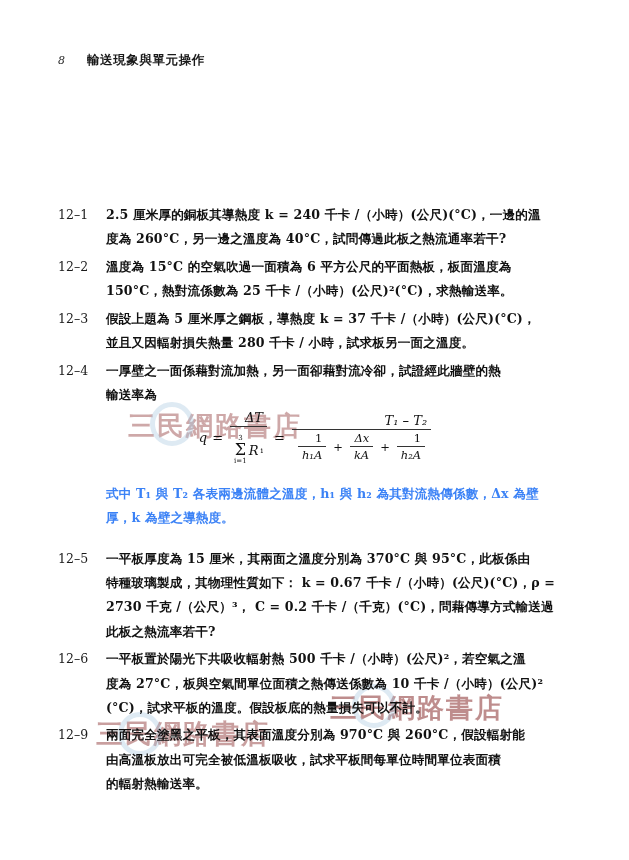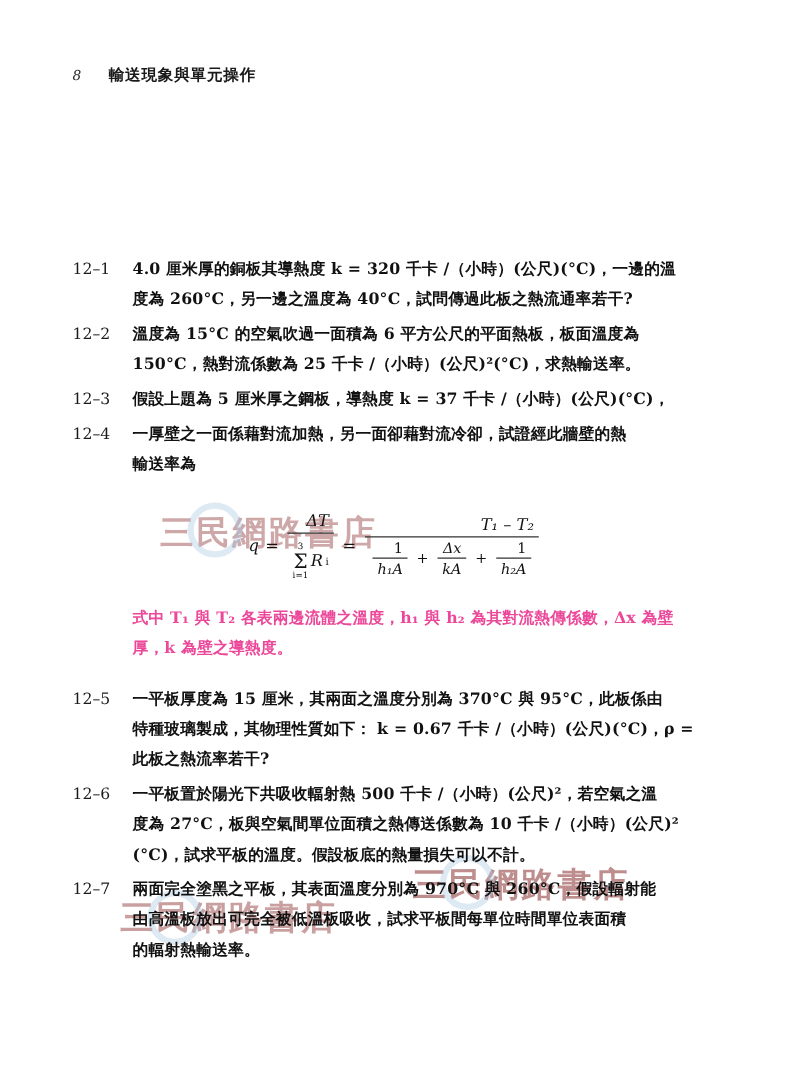--- a/index.html
+++ b/index.html
@@ -164,21 +164,21 @@
   
   .explain {
     position: absolute;
     left: 106px;
     top: 482px;
     width: 468px;
     font-size: 12.6px;
     line-height: 24.2px;
     font-weight: 700;
     letter-spacing: 0.15px;
-    color: #ec4899;
+    color: #3b82f6;
     z-index: 2;
   }
   .explain .ln { display: block; white-space: nowrap; }
 </style>
 </head>
 <body>
 
 <div class="page">
 
   <div class="watermark wm-1">三民網路書店</div>
@@ -190,35 +190,36 @@
 
   <div class="running-head">
     <span class="folio">8</span>
     <span class="head-title">輸送現象與單元操作</span>
   </div>
 
   <div class="problems" id="problems-top">
       <div class="problem">
         <div class="prob-num">12–1</div>
         <div class="prob-body">
-          <span class="ln">4.0 厘米厚的銅板其導熱度 k = 320 千卡 /（小時）(公尺)(°C)，一邊的溫</span>
+          <span class="ln">2.5 厘米厚的銅板其導熱度 k = 240 千卡 /（小時）(公尺)(°C)，一邊的溫</span>
           <span class="ln">度為 260°C，另一邊之溫度為 40°C，試問傳過此板之熱流通率若干?</span>
         </div>
       </div>
       <div class="problem">
         <div class="prob-num">12–2</div>
         <div class="prob-body">
           <span class="ln">溫度為 15°C 的空氣吹過一面積為 6 平方公尺的平面熱板，板面溫度為</span>
           <span class="ln">150°C，熱對流係數為 25 千卡 /（小時）(公尺)²(°C)，求熱輸送率。</span>
         </div>
       </div>
       <div class="problem">
         <div class="prob-num">12–3</div>
         <div class="prob-body">
           <span class="ln">假設上題為 5 厘米厚之鋼板，導熱度 k = 37 千卡 /（小時）(公尺)(°C)，</span>
+          <span class="ln">並且又因輻射損失熱量 280 千卡 / 小時，試求板另一面之溫度。</span>
         </div>
       </div>
       <div class="problem">
         <div class="prob-num">12–4</div>
         <div class="prob-body">
           <span class="ln">一厚壁之一面係藉對流加熱，另一面卻藉對流冷卻，試證經此牆壁的熱</span>
           <span class="ln">輸送率為</span>
         </div>
       </div>
     </div>
@@ -275,33 +276,34 @@
       <span class="ln">式中 T₁ 與 T₂ 各表兩邊流體之溫度，h₁ 與 h₂ 為其對流熱傳係數，Δx 為壁</span>
       <span class="ln">厚，k 為壁之導熱度。</span>
     </div>
 
   <div class="problems" id="problems-bottom" style="top:547px;">
       <div class="problem">
         <div class="prob-num">12–5</div>
         <div class="prob-body">
           <span class="ln">一平板厚度為 15 厘米，其兩面之溫度分別為 370°C 與 95°C，此板係由</span>
           <span class="ln">特種玻璃製成，其物理性質如下： k = 0.67 千卡 /（小時）(公尺)(°C)，ρ =</span>
+          <span class="ln">2730 千克 /（公尺）³， C = 0.2 千卡 /（千克）(°C)，問藉傳導方式輸送過</span>
           <span class="ln">此板之熱流率若干?</span>
         </div>
       </div>
       <div class="problem">
         <div class="prob-num">12–6</div>
         <div class="prob-body">
           <span class="ln">一平板置於陽光下共吸收輻射熱 500 千卡 /（小時）(公尺)²，若空氣之溫</span>
           <span class="ln">度為 27°C，板與空氣間單位面積之熱傳送係數為 10 千卡 /（小時）(公尺)²</span>
           <span class="ln">(°C)，試求平板的溫度。假設板底的熱量損失可以不計。</span>
         </div>
       </div>
       <div class="problem">
-        <div class="prob-num">12–7</div>
+        <div class="prob-num">12–9</div>
         <div class="prob-body">
           <span class="ln">兩面完全塗黑之平板，其表面溫度分別為 970°C 與 260°C，假設輻射能</span>
           <span class="ln">由高溫板放出可完全被低溫板吸收，試求平板間每單位時間單位表面積</span>
           <span class="ln">的輻射熱輸送率。</span>
         </div>
       </div>
     </div>
 
 </div>
 

